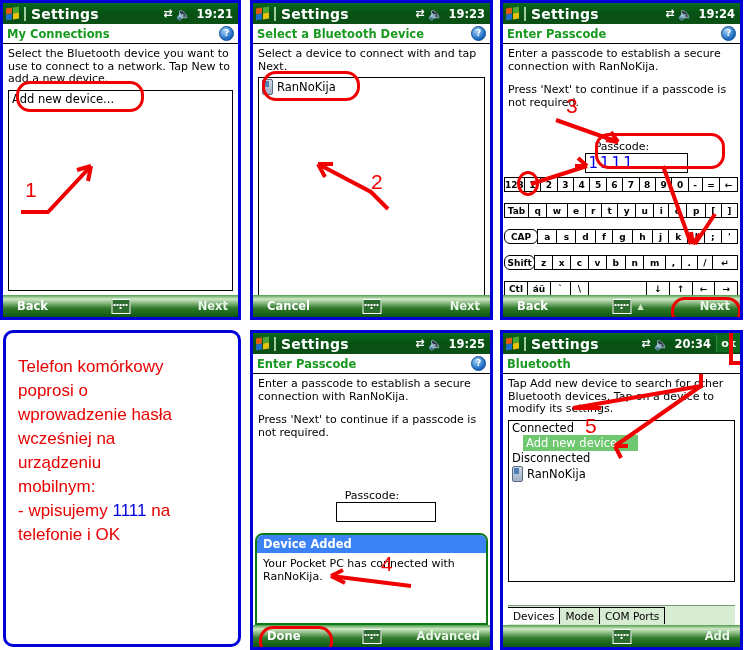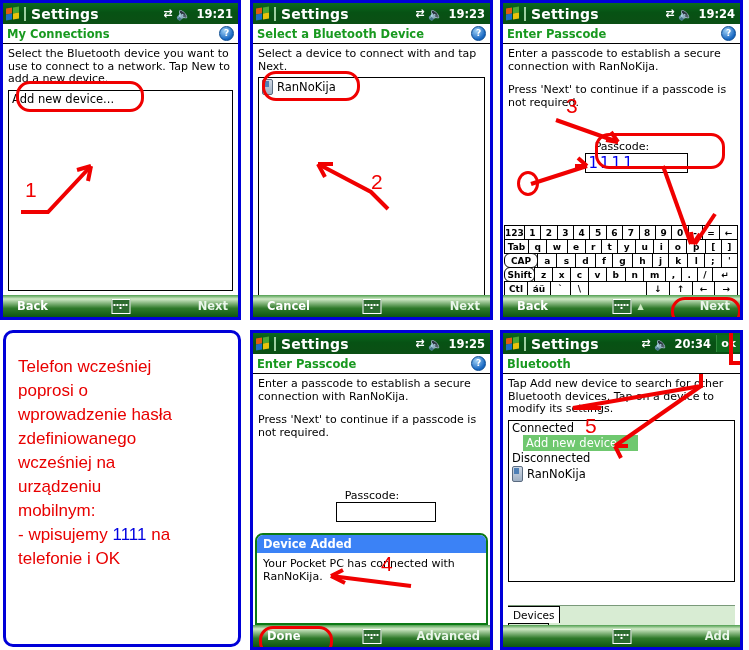--- a/index.html
+++ b/index.html
@@ -53,41 +53,41 @@
      border-radius:2px;position:relative;flex:0 0 9px;}
   .phoneic::after{content:"";position:absolute;left:1px;top:1px;width:5px;height:6px;background:#4e7fb5;}
 
   .grpname{font-size:11.5px;padding:0 3px;}
 
   .fldrow{position:absolute;display:flex;align-items:center;flex-direction:column;}
   .fldlabel{font-size:11px;}
   .fld{border:1px solid #000;background:#fff;height:18px;}
 
   
-  .kbd{position:absolute;left:2px;right:2px;bottom:0;display:flex;flex-direction:column;gap:0;}
+  .kbd{position:absolute;left:2px;right:2px;bottom:0;display:flex;flex-direction:column;gap:12px;}
   .krow{display:flex;height:14px;}
   .key{border:1px solid #000;margin:0 0 -1px -1px;background:#fff;font-size:9px;
      display:flex;align-items:center;justify-content:center;flex:1 1 auto;color:#000;font-weight:bold;}
   .key.w1{flex:1.55 1 0;}
   .key.w2{flex:2.1 1 0;}
   .key.w3{flex:2.6 1 0;border-radius:6px;}
   .key.blank{flex:4 1 0;}
 
   
   .cmdbar{flex:0 0 22px;height:22px;background:linear-gradient(to bottom,#4f9e4f 0%,#cfe9c5 18%,#2f7a2a 60%,#0d5511 100%);
      display:flex;align-items:center;position:relative;}
   .cmdl{font-size:11.5px;font-weight:bold;color:#fff;padding-left:14px;}
   .cmdr{font-size:11.5px;font-weight:bold;color:#eaf6ea;margin-left:auto;padding-right:10px;}
   .kbico{position:absolute;left:50%;transform:translateX(-50%);width:15px;height:11px;border:1px solid #fff;
      background:#2d6b2f;display:flex;flex-wrap:wrap;align-content:center;justify-content:center;gap:1px;padding:1px;}
   .kbico b{width:2px;height:2px;background:#fff;display:block;}
   .uparrow{position:absolute;left:calc(50% + 16px);color:#cfe9c5;font-size:8px;}
 
   
-  .tabs{display:flex;align-items:flex-start;height:19px;background:#d8ecd3;border-top:1px solid #7a9a7a;flex-direction:column;}
+  .tabs{display:flex;align-items:center;height:19px;background:#d8ecd3;border-top:1px solid #7a9a7a;}
   .tab{border:1px solid #000;border-bottom:none;background:#d8ecd3;font-size:10.5px;padding:2px 5px;margin-right:-1px;}
   .tab.active{background:#fff;border-left:none;}
   .tabfill{flex:1 1 auto;border-bottom:1px solid #000;height:100%;}
 
   
   .dlg{position:absolute;left:2px;right:2px;bottom:0;border:2px solid #0b7a14;border-radius:8px 8px 0 0;background:#fff;overflow:hidden;}
   .dlghdr{background:#3b82f6;color:#fff;font-weight:bold;font-size:11.5px;padding:2px 6px;}
   .dlgbody{font-size:11px;padding:4px 6px 12px 6px;line-height:13px;}
 
   
@@ -334,24 +334,23 @@
           </span>
         <span class="uparrow">▲</span>
         <span class="cmdr">Next</span>
       </div>
     </div>
     <div class="oval" style="left:168px;top:294px;width:64px;height:23px;"></div>
   </div>
 
   <div class="panel p4">
     <div class="note">
-      <div>Telefon wcześniej</div>
+      <div>Telefon komórkowy</div>
       <div>poprosi o</div>
       <div>wprowadzenie hasła</div>
-      <div>zdefiniowanego</div>
       <div>wcześniej na</div>
       <div>urządzeniu</div>
       <div>mobilnym:</div>
       <div><span>- wpisujemy </span><span class="blue">1111</span><span> na</span></div>
       <div>telefonie i OK</div>
     </div>
   </div>
 
   <div class="panel p5">
     <div class="inner">

